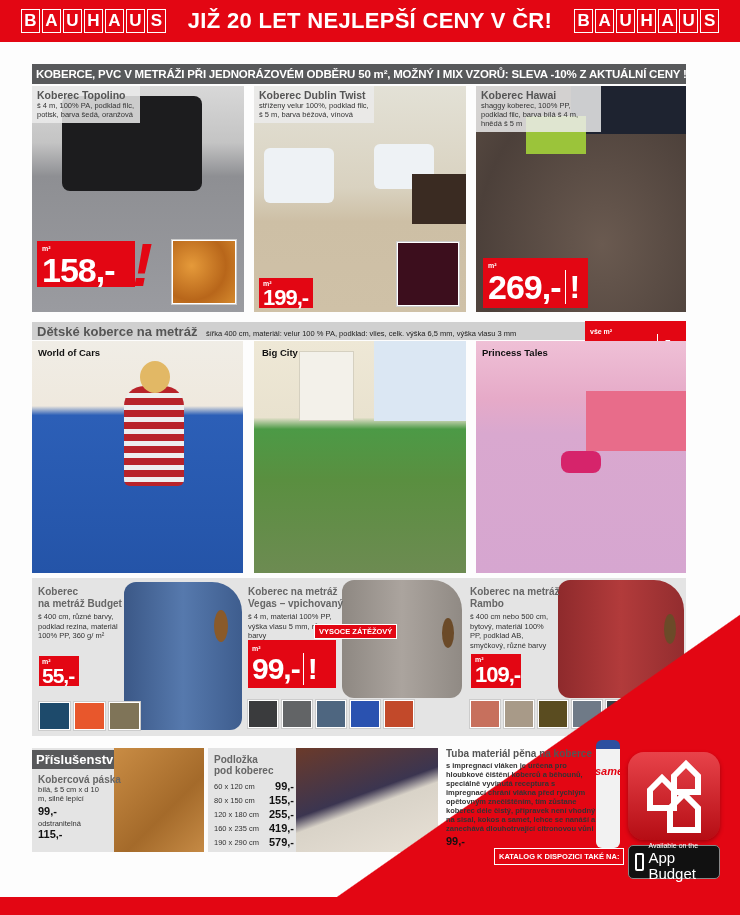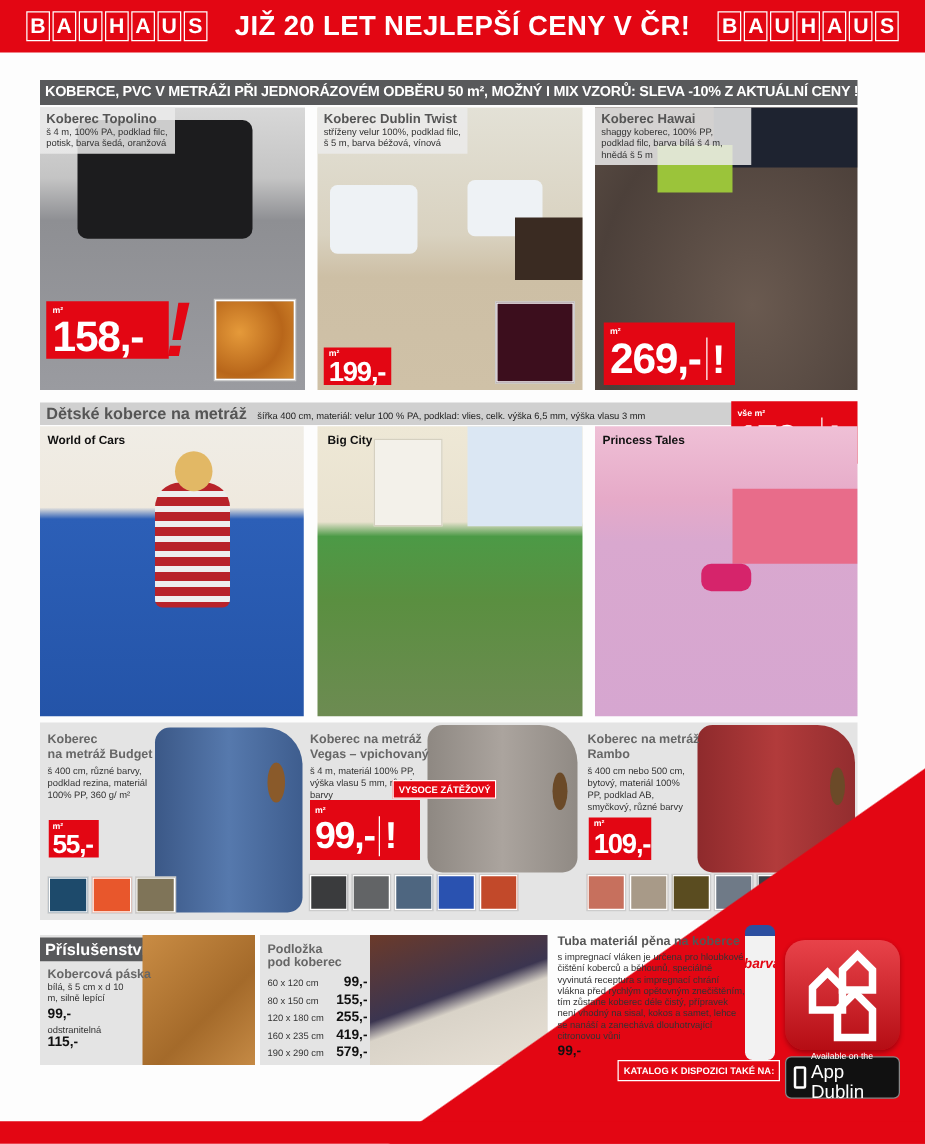--- a/index.html
+++ b/index.html
@@ -252,37 +252,37 @@
         </div>
       </div>
   </div>
 </div>
 
 <div class="abs" style="left:0;top:0;width:740px;height:915px;background:linear-gradient(145deg,transparent 0,transparent 79%,#e30613 79.1%);pointer-events:none;"></div>
 <div class="abs" style="left:0;top:897px;width:740px;height:18px;background:#e30613;"></div>
 
 <div class="abs" style="left:446px;top:748px;width:180px;height:110px;">
   <div class="acc-name" style="color:#555;white-space:nowrap;">Tuba materiál pěna na koberce</div>
-  <div class="small" style="width:150px;margin-top:2px;">s impregnací vláken je určena pro hloubkové čištění koberců a běhounů, speciálně vyvinutá receptura s impregnací chrání vlákna před rychlým opětovným znečištěním, tím zůstane koberec déle čistý, přípravek není vhodný na sisal, kokos a samet, lehce se nanáší a zanechává dlouhotrvající citronovou vůni</div>
+  <div class="small" style="width:150px;margin-top:2px;font-weight:bold;">s impregnací vláken je určena pro hloubkové čištění koberců a běhounů, speciálně vyvinutá receptura s impregnací chrání vlákna před rychlým opětovným znečištěním, tím zůstane koberec déle čistý, přípravek není vhodný na sisal, kokos a samet, lehce se nanáší a zanechává dlouhotrvající citronovou vůni</div>
   <div class="pr-small" style="margin-top:2px;">99,-</div>
 </div>
 <div class="abs" style="left:596px;top:740px;width:24px;height:108px;background:linear-gradient(180deg,#2c4fa0 0 8%,#f2f2f2 8%);border-radius:6px;"></div>
-<div class="abs" style="left:595px;top:765px;color:#e30613;font-weight:bold;font-style:italic;font-size:11px;">barva</div>
+<div class="abs" style="left:595px;top:765px;color:#e30613;font-weight:bold;font-style:italic;font-size:11px;">samet</div>
 
 <div class="abs" style="left:628px;top:752px;width:92px;height:88px;border-radius:16px;background:linear-gradient(180deg,#e8434a,#b50d14);box-shadow:0 2px 4px rgba(0,0,0,0.3);">
   <svg width="92" height="88" viewBox="0 0 92 88">
     <g fill="#fff" stroke="#fff" stroke-width="2">
       <path d="M22 38 L34 26 L46 38 L46 56 L22 56 Z" fill="none" stroke-width="6"></path>
       <path d="M46 24 L58 12 L70 24 L70 40 L46 40 Z" fill="none" stroke-width="6"></path>
       <path d="M42 56 L56 42 L70 56 L70 78 L42 78 Z" fill="none" stroke-width="6"></path>
     </g>
   </svg>
 </div>
 
 <div class="abs" style="left:494px;top:848px;background:#e30613;color:#fff;font-weight:bold;font-size:7.5px;padding:3px 4px;border:1px solid #fff;">KATALOG K DISPOZICI TAKÉ NA:</div>
 
 <div class="abs" style="left:628px;top:845px;width:92px;height:34px;background:#111;border:1px solid #888;border-radius:5px;display:flex;align-items:center;padding-left:6px;gap:4px;">
   <span style="display:inline-block;width:10px;height:18px;border:2px solid #fff;border-radius:2px;"></span>
   <div>
     <div style="color:#fff;font-size:7px;line-height:8px;">Available on the</div>
-    <div style="color:#fff;font-size:15px;line-height:16px;">App Dublin</div>
+    <div style="color:#fff;font-size:15px;line-height:16px;">App Budget</div>
   </div>
 </div>
 
 </body></html>

